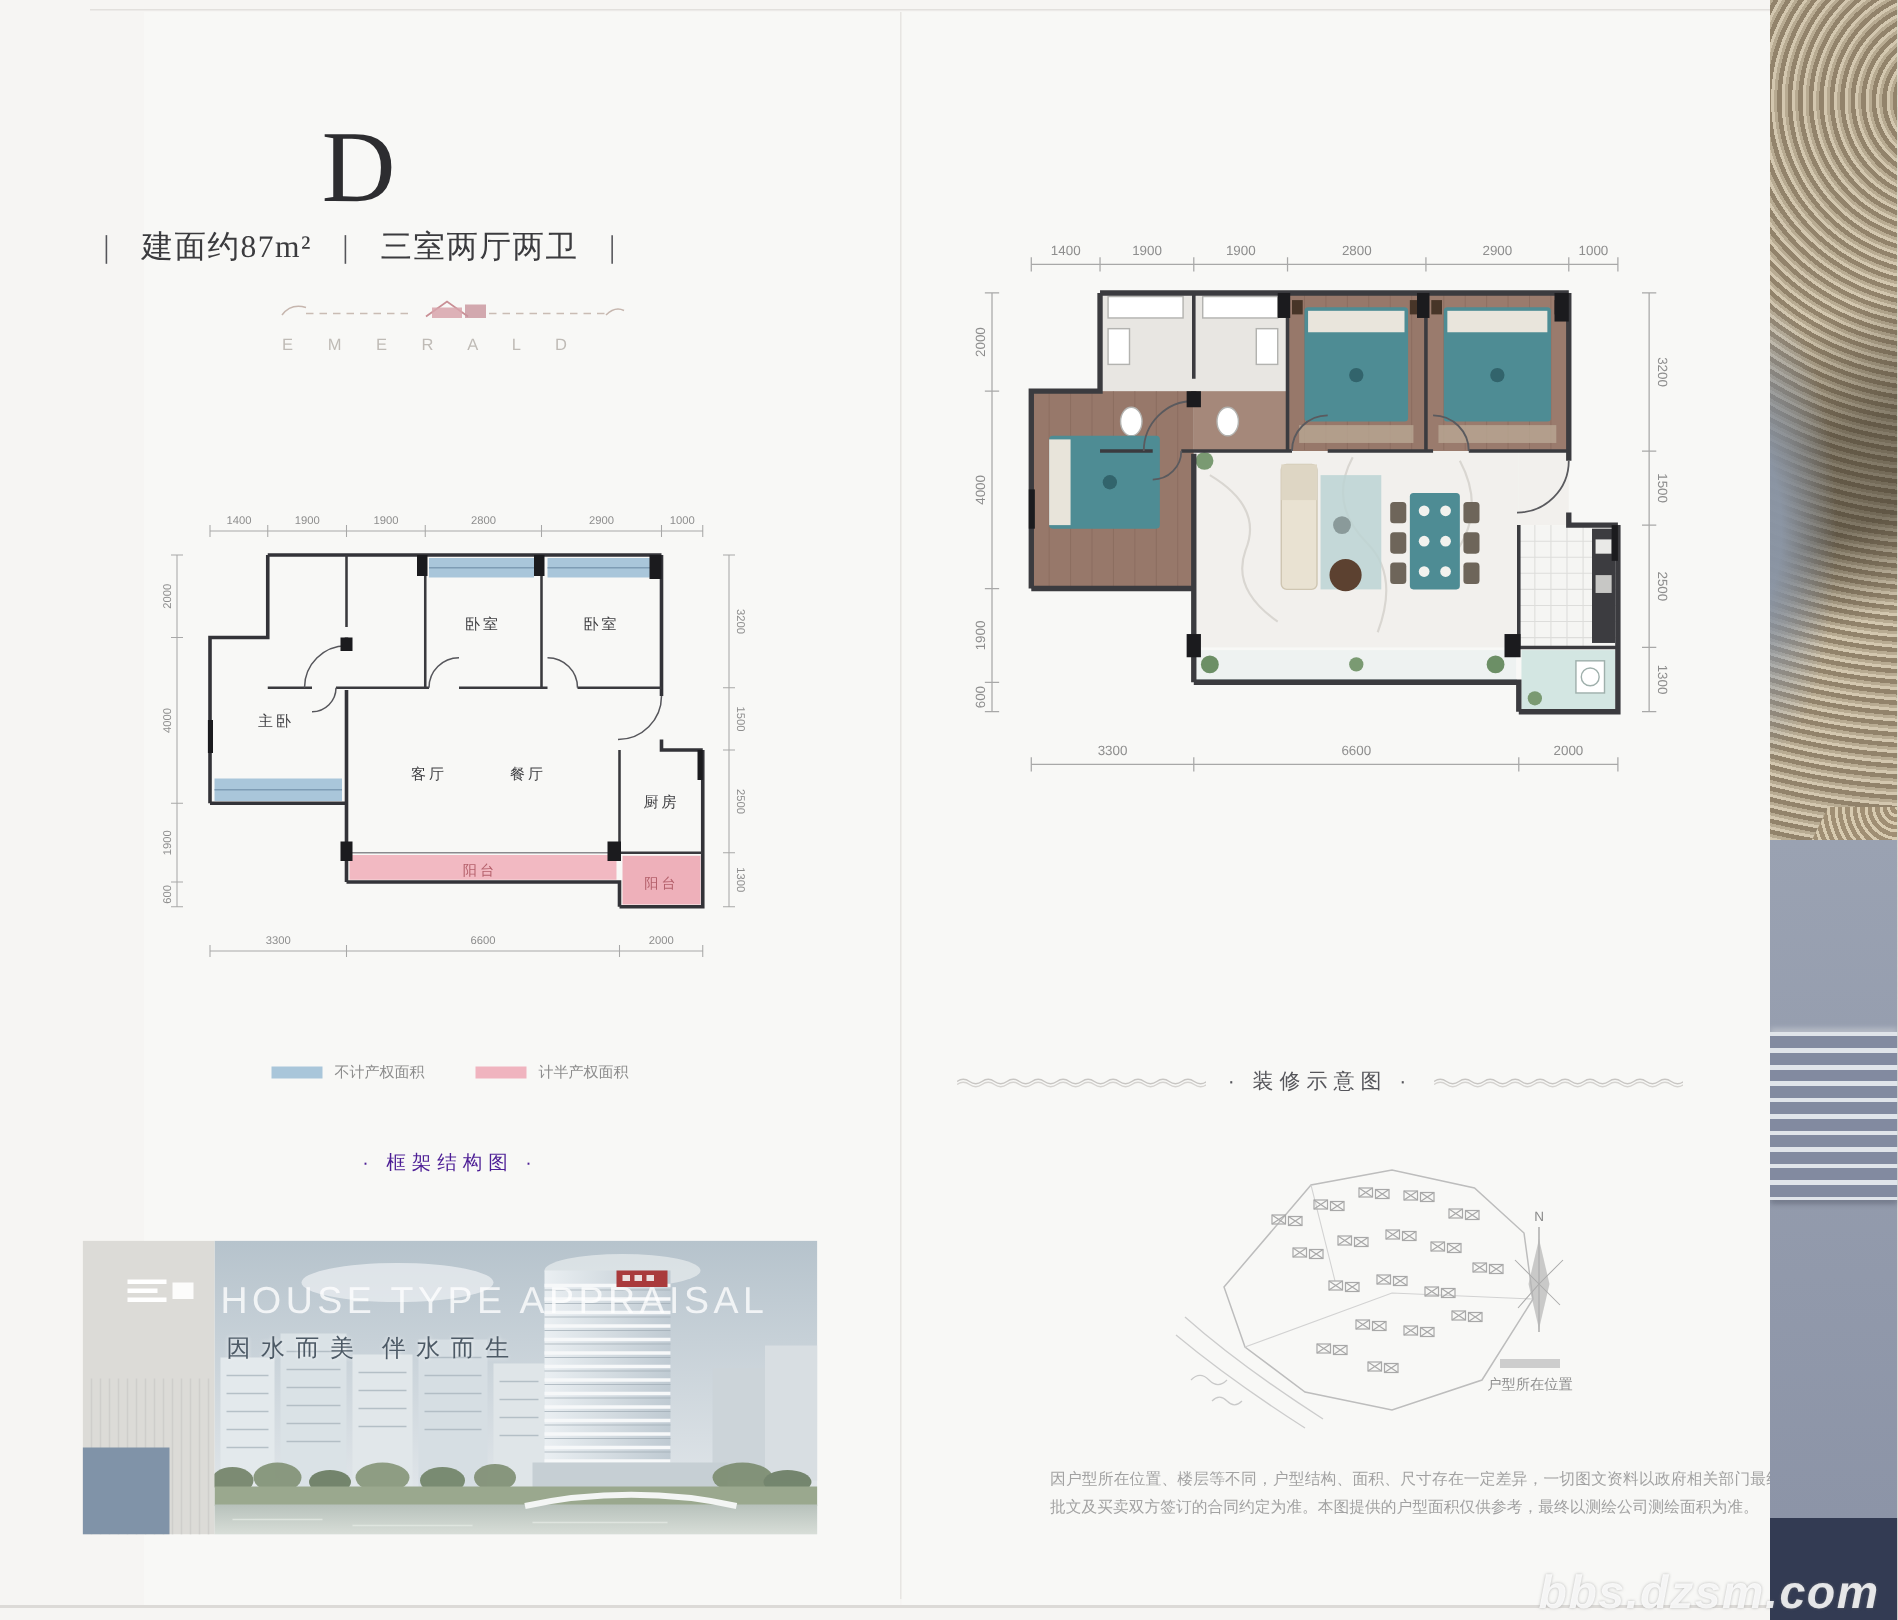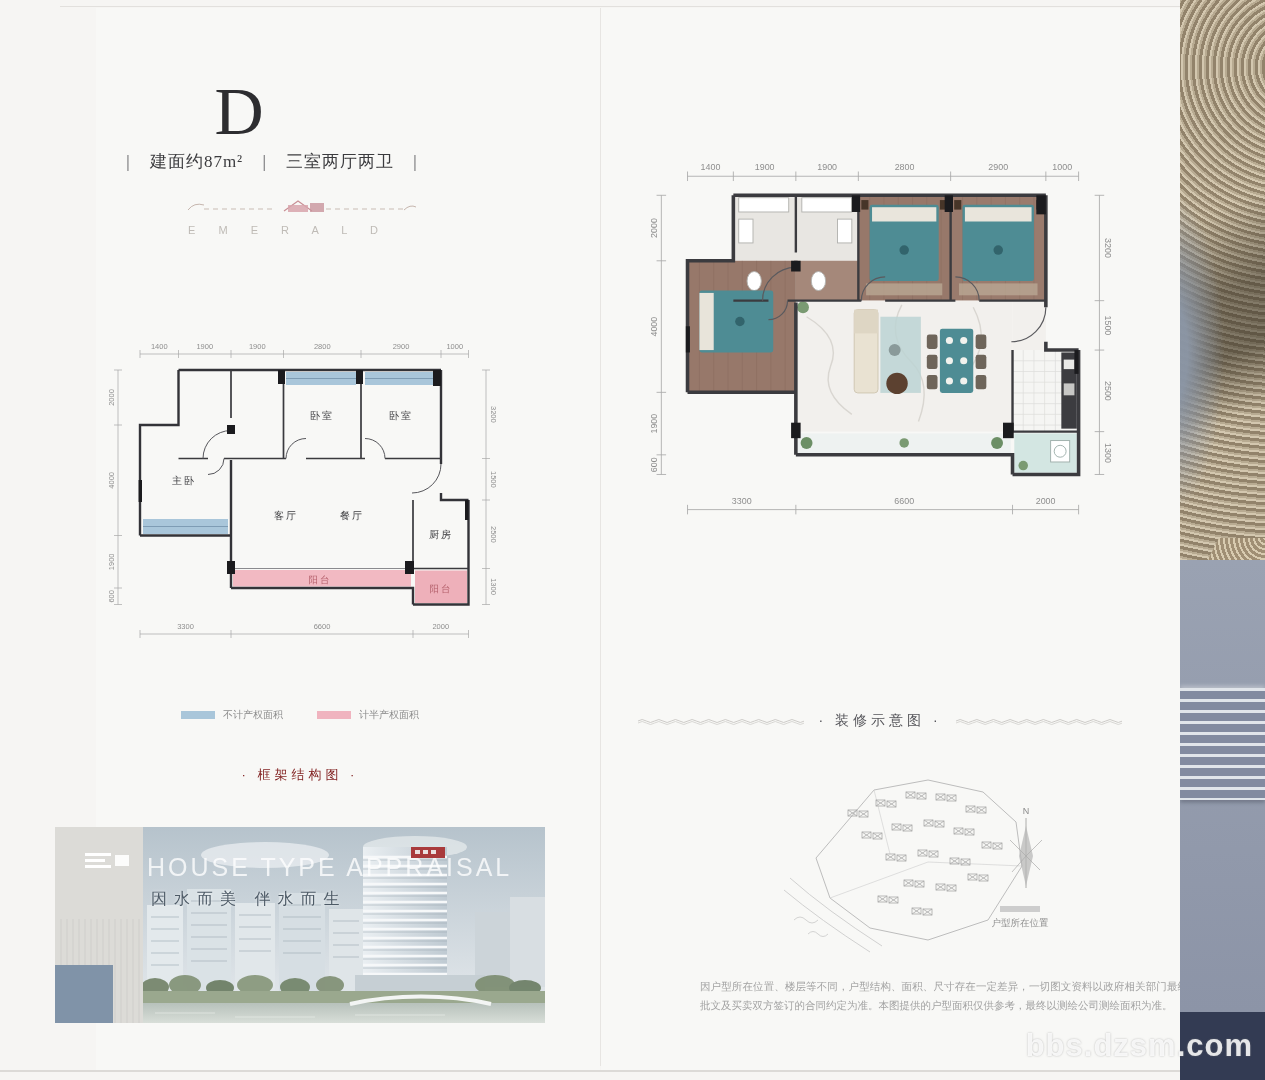--- a/index.html
+++ b/index.html
@@ -7,31 +7,31 @@
   .canvas{position:relative;width:1265px;height:1080px;background:#f6f5f3;}
   .hairline-top{position:absolute;left:60px;top:6px;width:1120px;height:1px;background:#e2e0dd;}
   .hairline-center{position:absolute;left:600px;top:8px;width:1px;height:1058px;background:#e7e5e2;}
   .hairline-bottom{position:absolute;left:0;top:1070px;width:1182px;height:2px;background:#dcdad7;}
   .page{position:absolute;top:8px;height:1062px;background:#f8f8f6;}
   .page.left{left:96px;width:504px;}
   .page.right{left:601px;width:579px;}
   .unit-letter{position:absolute;left:0;top:72px;width:480px;text-align:center;
     font-family:"Liberation Serif",serif;font-size:68px;color:#2d2d30;letter-spacing:2px;}
   .unit-specs{position:absolute;left:0;top:150px;width:480px;text-align:center;
-    font-family:"Liberation Serif",serif;font-size:17px;color:#3b3b3e;letter-spacing:1px;padding-left:32px;}
+    font-family:"Liberation Serif",serif;font-size:21px;color:#3b3b3e;letter-spacing:1px;}
   .unit-specs .bar{color:#55555a;margin:0 14px;font-weight:300;}
   .emblem{position:absolute;left:180px;top:194px;width:240px;height:28px;}
   .brand{position:absolute;left:0;top:224px;width:480px;text-align:center;font-size:11px;
     color:#bfbbb6;letter-spacing:10px;text-indent:10px;padding-left:43px;}
 
   .legend-row{position:absolute;left:60px;top:708px;width:480px;display:flex;justify-content:center;gap:34px;align-items:center;}
   .legend-item{display:flex;align-items:center;gap:8px;font-size:10px;color:#8c8c8c;}
   .swatch{width:34px;height:8px;display:inline-block;}
   .caption-structure{position:absolute;left:60px;top:766px;width:480px;text-align:center;
-    font-size:13px;color:#7f1d1d;letter-spacing:4px;}
+    font-size:13px;color:#4c1d95;letter-spacing:4px;}
 
   
   .photo{position:absolute;left:55px;top:827px;width:490px;height:232px;overflow:hidden;}
   .photo-title{position:absolute;left:92px;top:26px;font-size:25px;letter-spacing:3px;
     color:rgba(255,255,255,0.78);white-space:nowrap;}
   .photo-slogan{position:absolute;left:96px;top:62px;font-size:16px;letter-spacing:7px;
     color:#4d5a66;text-shadow:0 0 3px rgba(255,255,255,0.8);white-space:nowrap;}
 
   
   .deco-caption-row{position:absolute;left:638px;top:712px;width:484px;display:flex;align-items:center;gap:14px;}
@@ -50,23 +50,23 @@
   .art-fan{position:absolute;right:0;top:538px;width:64px;height:128px;
     background:repeating-radial-gradient(circle at 100% 0, #d8cbb0 0 2px, #a08f74 2px 5px);
     clip-path:polygon(100% 0,100% 100%,32% 76%,0 28%,28% 0);}
   .art-blue{position:absolute;left:0;top:560px;width:85px;height:452px;
     background:linear-gradient(#9aa2b2,#8c94a7);}
   .art-band{position:absolute;left:0;top:128px;width:85px;height:112px;
     background:repeating-linear-gradient(180deg,#e0e4ea 0 3px,#828aa0 3px 11px);
     box-shadow:0 -2px 4px rgba(255,255,255,0.4),0 2px 4px rgba(40,45,60,0.4);}
   .art-navy{position:absolute;left:0;top:1012px;width:85px;height:68px;background:#333b53;}
 
-  .watermark{position:absolute;right:12px;bottom:16px;font-size:31px;font-weight:bold;
+  .watermark{position:absolute;right:12px;bottom:0;font-size:31px;font-weight:bold;
     color:rgba(255,255,255,0.85);letter-spacing:1px;
-    text-shadow:0 0 2px rgba(130,130,130,0.55);}
+    text-shadow:0 0 2px rgba(130,130,130,0.55);font-style:italic;}
 
   svg text{font-family:"Liberation Sans",sans-serif;}
   .dimtxt{font-size:7.5px;fill:#8e8e8e;}
   .roomtxt{font-size:10px;fill:#3d3d40;letter-spacing:2px;}
   .baltxt{font-size:9.5px;fill:#b5616c;letter-spacing:2px;}
 </style>
 </head>
 <body>
 
 <div class="canvas">

